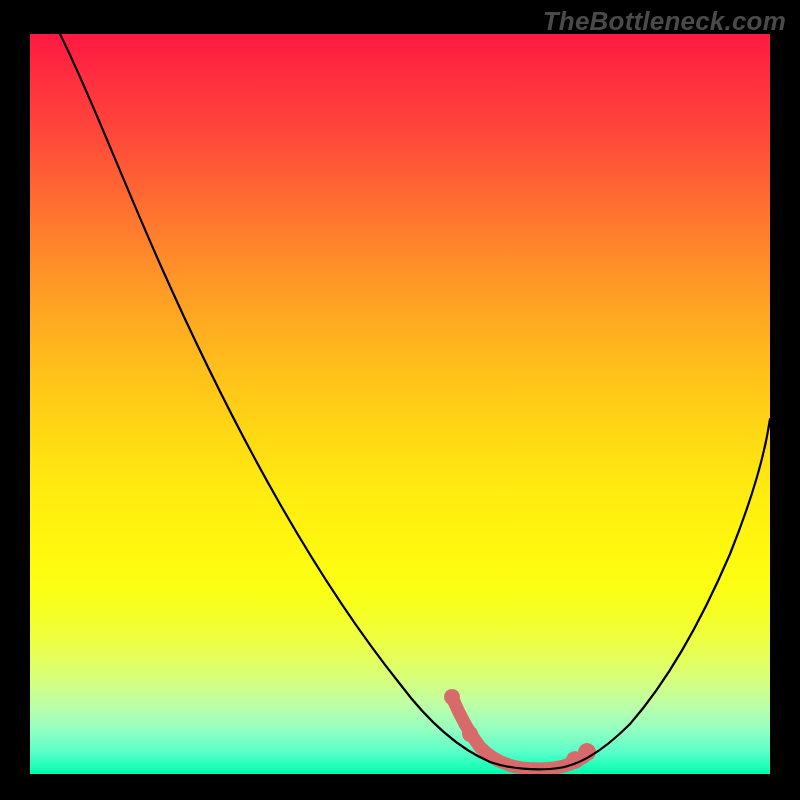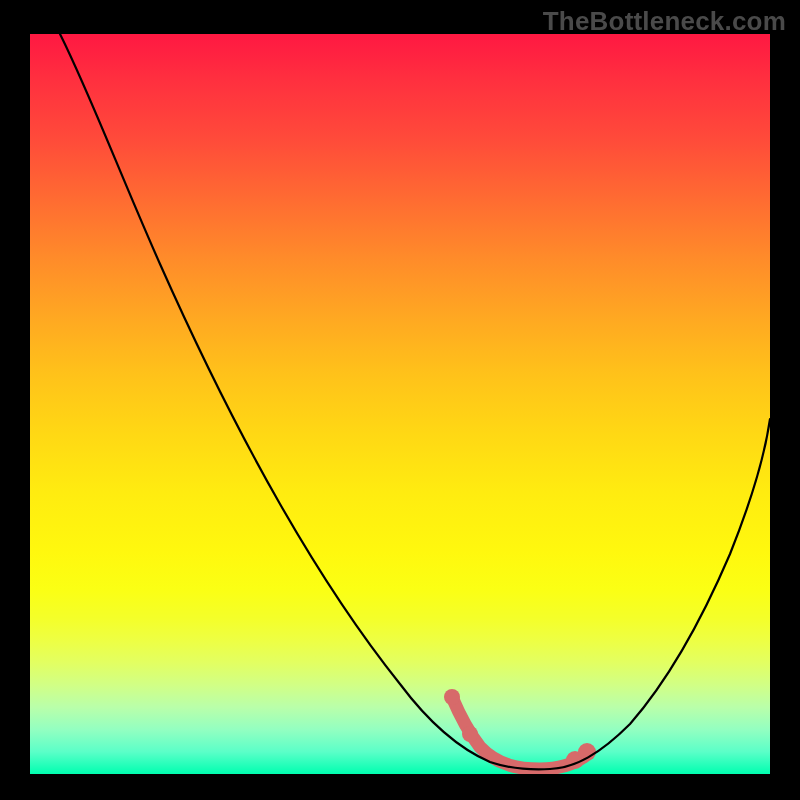--- a/index.html
+++ b/index.html
@@ -2,20 +2,21 @@
 <html><head>
 <meta charset="utf-8">
 <style>
   * { margin: 0; padding: 0; box-sizing: border-box; }
   html, body { width: 800px; height: 800px; overflow: hidden; background: #000; }
   .stage {
     position: relative;
     width: 800px;
     height: 800px;
     background: #000;
+    font-style: italic;
   }
   .watermark {
     position: absolute;
     top: 6px;
     right: 14px;
     font-family: Arial, Helvetica, sans-serif;
     font-size: 26px;
     font-weight: 600;
     color: #4a4a4a;
     letter-spacing: 0.2px;

